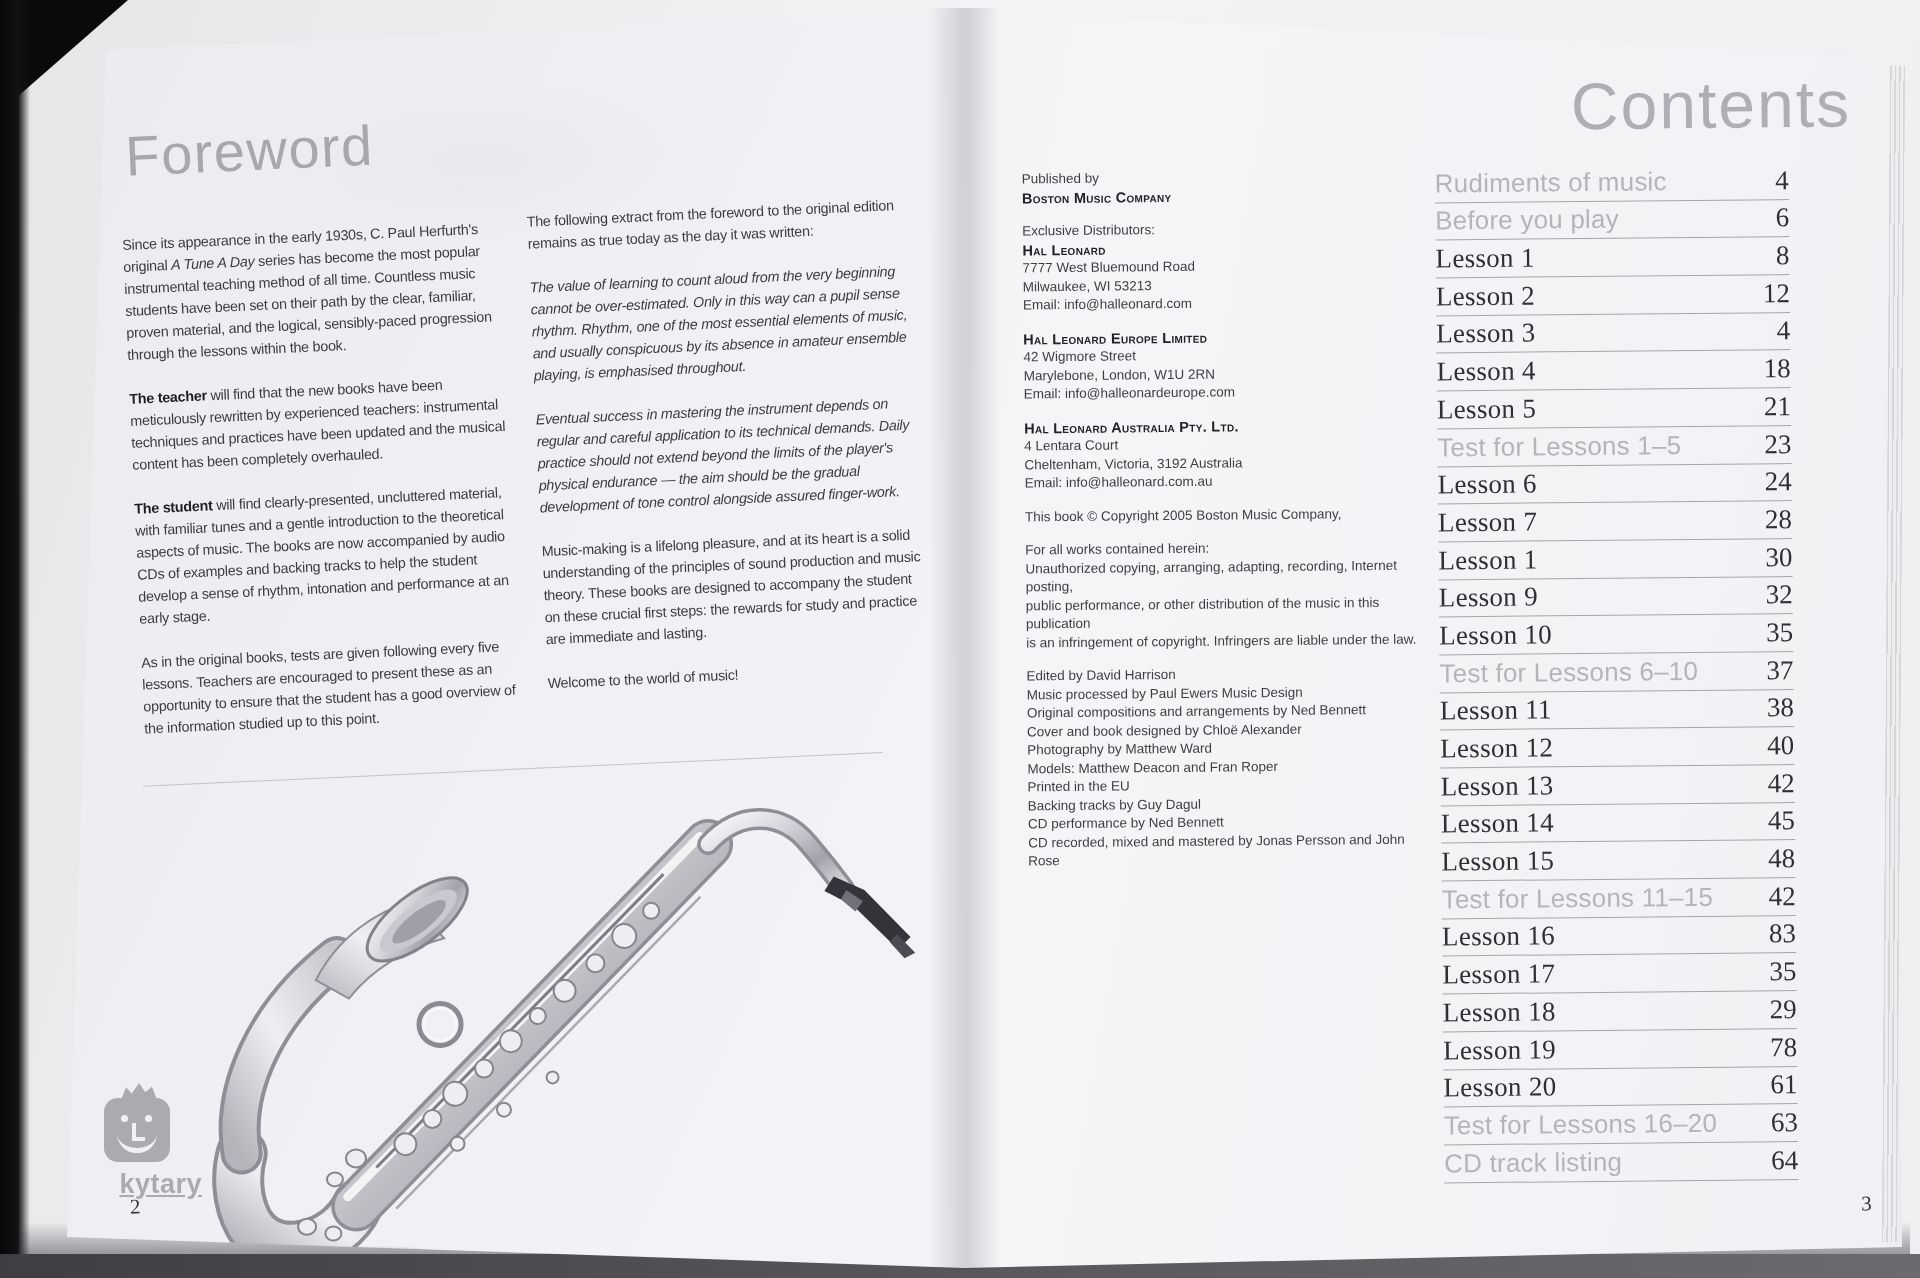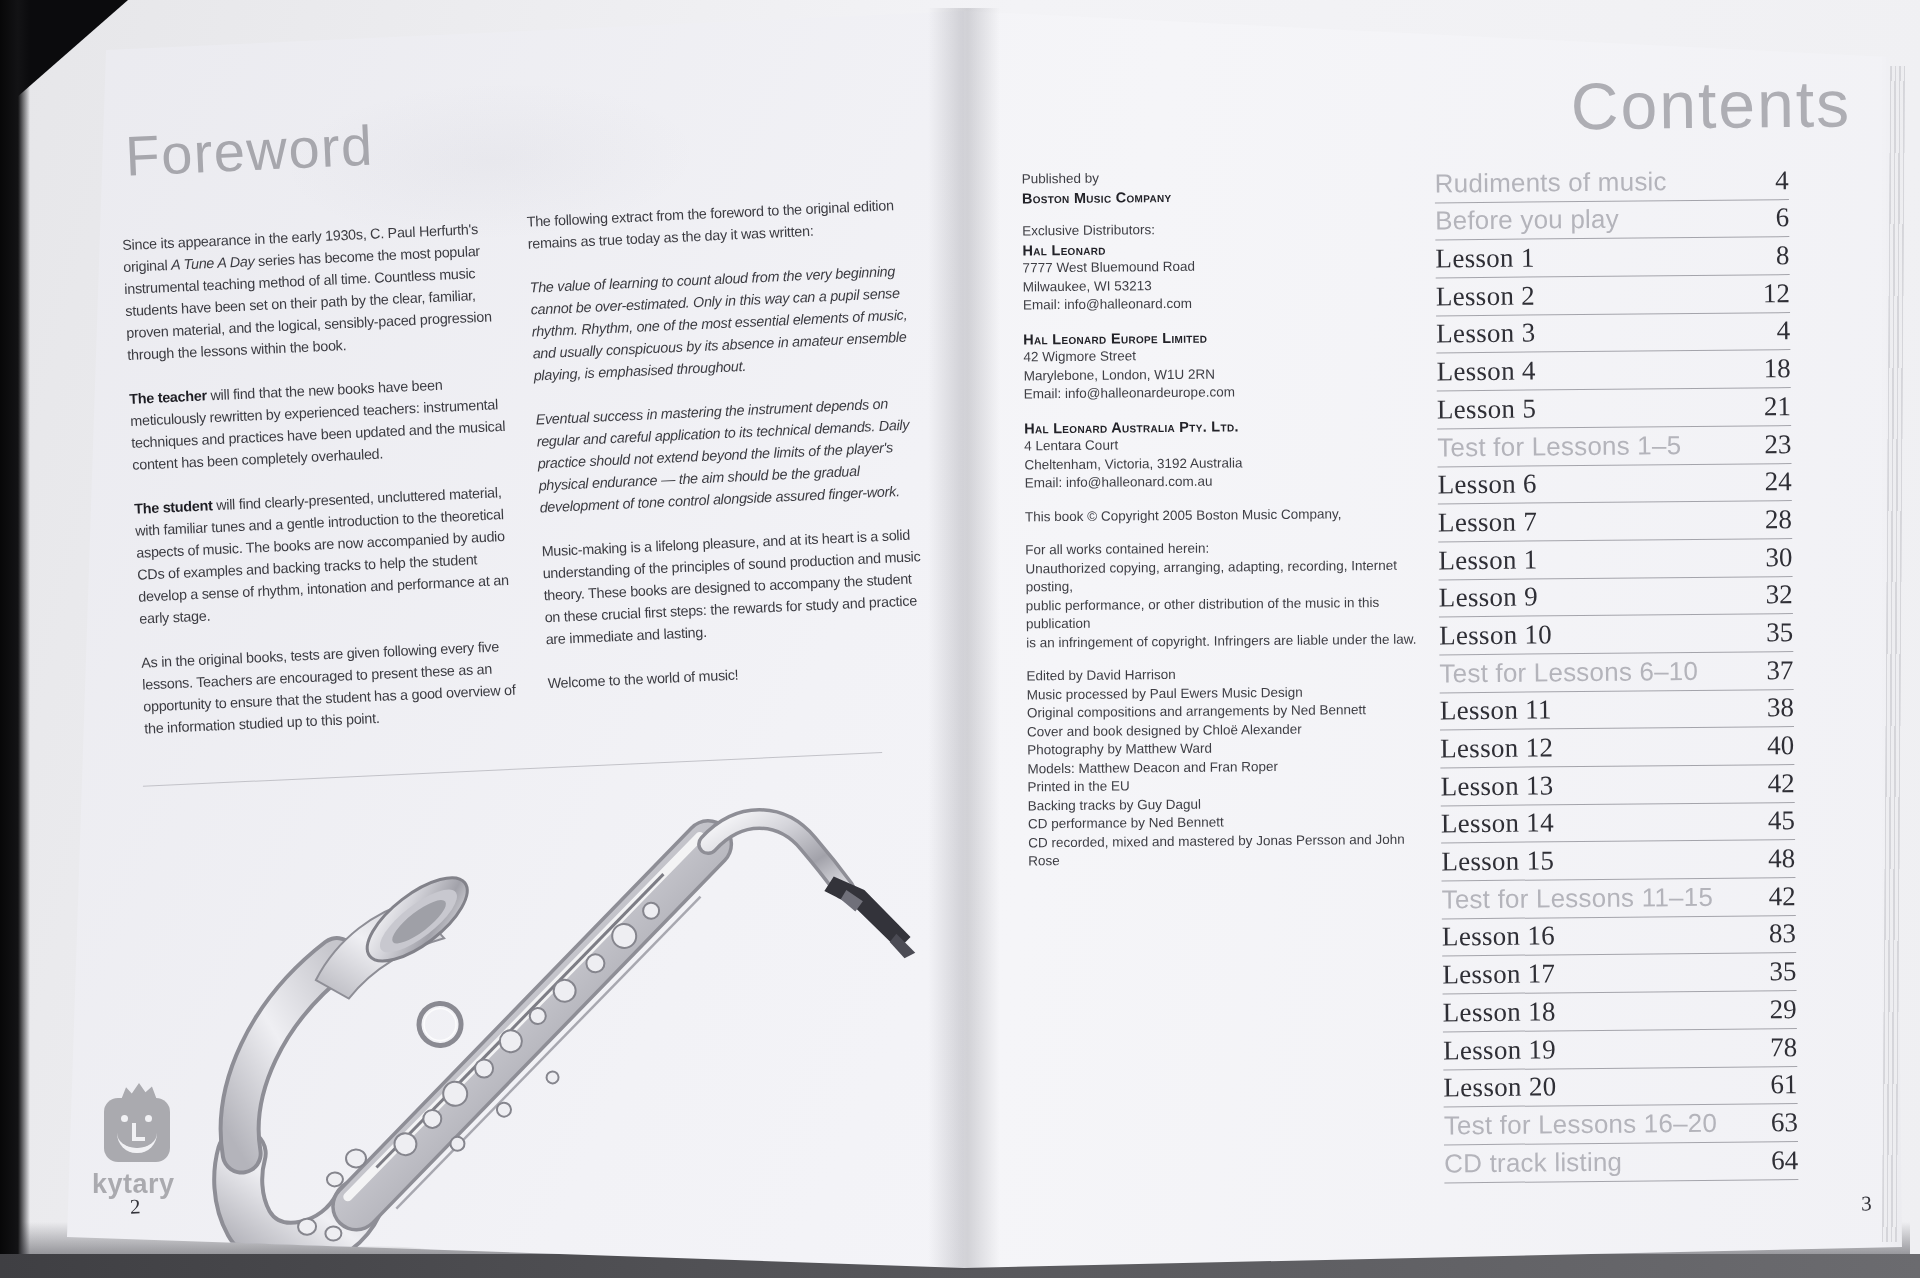--- a/index.html
+++ b/index.html
@@ -82,22 +82,22 @@
   .kytary-icon{position:relative;width:66px;height:64px;background:#a5a5aa;
                border-radius:14px;margin-left:12px;}
   .kytary-flame{position:absolute;top:-15px;left:17px;width:36px;height:17px;background:#a5a5aa;
                 clip-path:polygon(0 100%,14% 25%,30% 62%,50% 0,68% 55%,86% 20%,100% 100%);}
   .kytary-eye{position:absolute;top:17px;width:7px;height:7px;border-radius:50%;background:#f2f2f5;}
   .kytary-eye.l{left:17px;} .kytary-eye.r{left:41px;}
   .kytary-nose{position:absolute;left:28px;top:25px;width:9px;height:14px;
                border-left:4px solid #f2f2f5;border-bottom:4px solid #f2f2f5;}
   .kytary-mouth{position:absolute;left:13px;top:34px;width:40px;height:16px;
                 border-bottom:5px solid #f2f2f5;border-radius:0 0 48% 48%/0 0 95% 95%;}
-  .kytary-text{margin-top:7px;text-align:left;font-weight:700;font-size:27px;
-               color:#a5a5aa;letter-spacing:.5px;}
+  .kytary-text{margin-top:7px;text-align:right;font-weight:700;font-size:27px;
+               color:#a5a5aa;letter-spacing:.5px;text-decoration:underline;}
 </style>
 </head>
 <body>
 
 <div class="stage">
 
   <div class="abs corner-tl"></div>
   <div class="abs strip-left"></div>
   <div class="abs book-shadow"></div>
   <div class="abs strip-bottom"></div>

